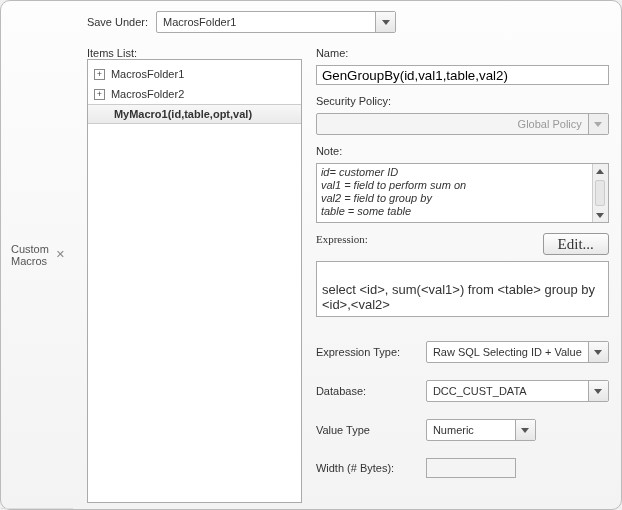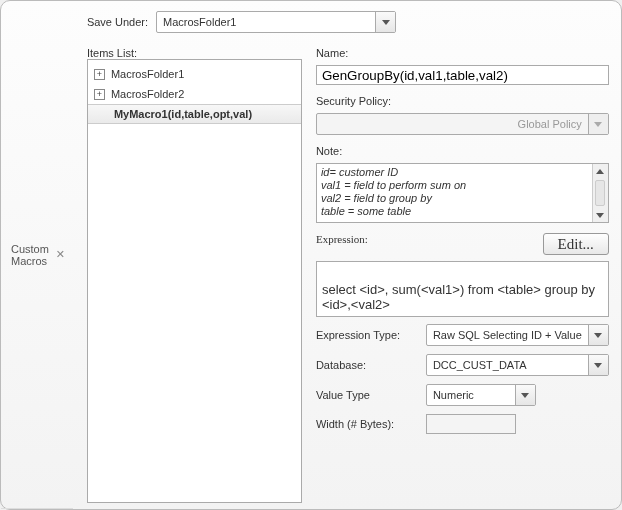--- a/index.html
+++ b/index.html
@@ -189,23 +189,23 @@
     background:linear-gradient(#fefefe,#e8e8e8);
     height:22px;
     padding:0 14px;
     cursor:pointer;
     display:inline-flex;align-items:center;justify-content:center;
     font-size:15px;color:#333;
   }
   .form-grid {
     display:grid;
     grid-template-columns: 110px 1fr;
-    row-gap:8px;
+    row-gap:17px;
     align-items:center;
-    margin-top:1px;
+    margin-top:18px;
   }
   .footer {
     border-top:1px solid #ddd;
     padding:8px 12px;
     display:flex;
     justify-content:flex-end;
     gap:8px;
   }
   .btn.wide { min-width:72px; }
 </style>

